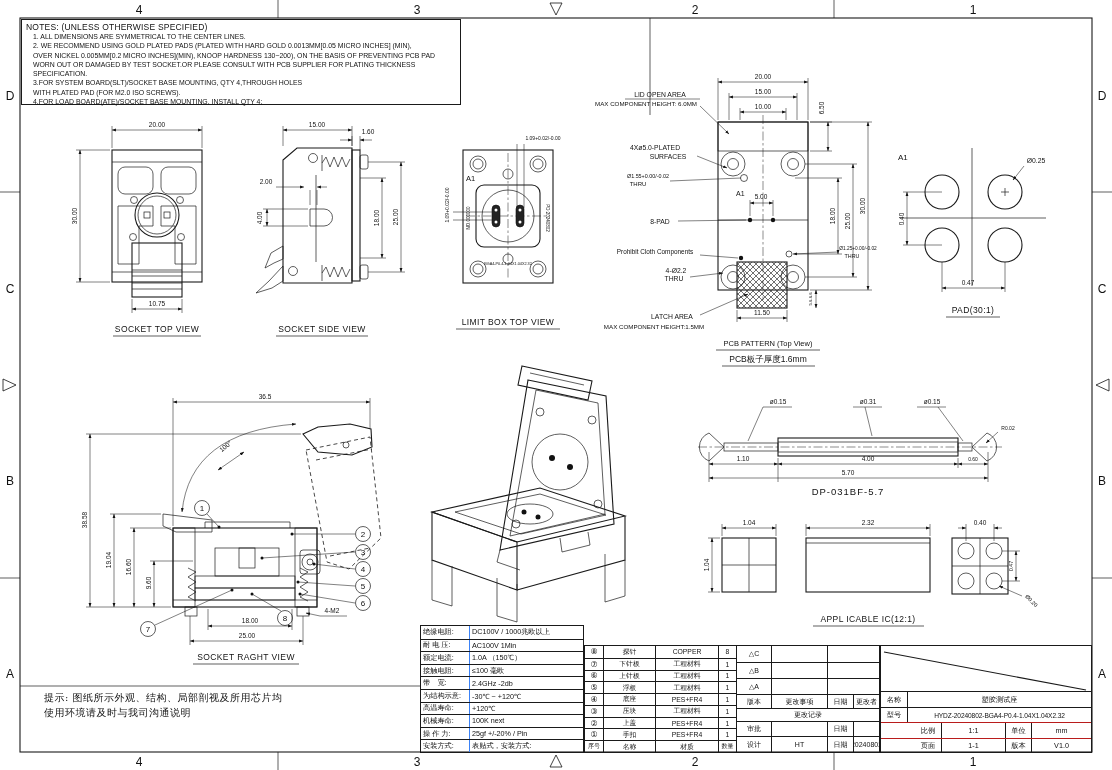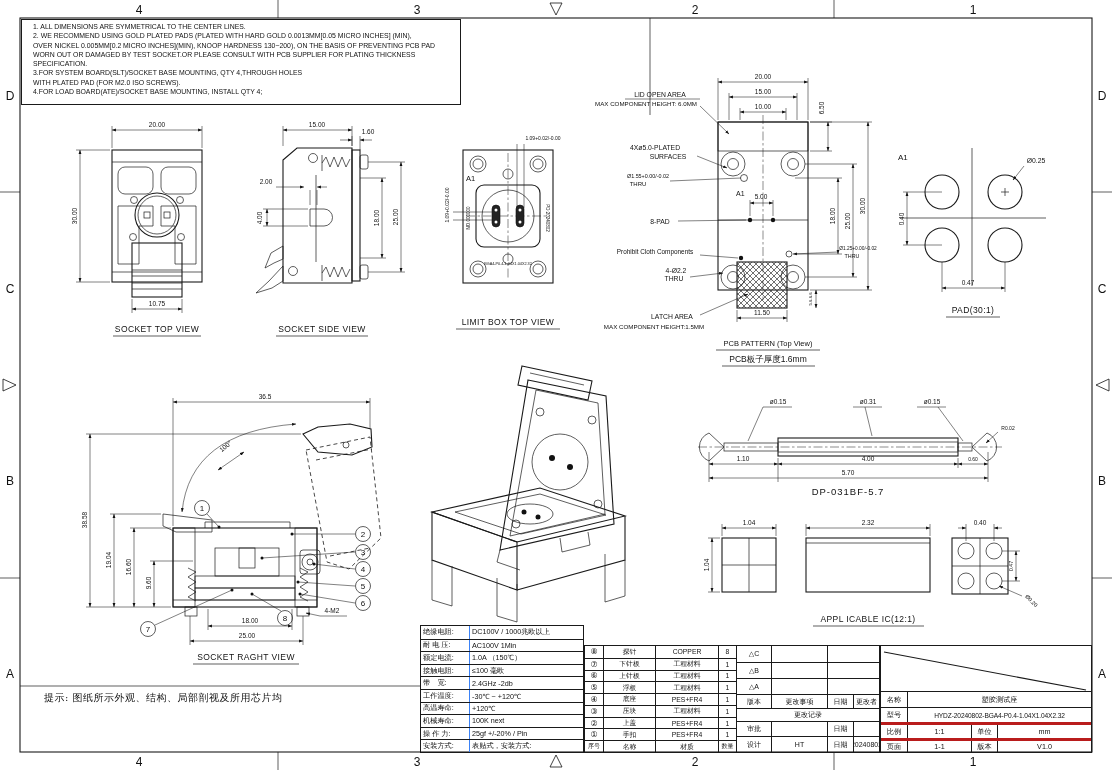--- a/index.html
+++ b/index.html
@@ -37,21 +37,21 @@
   .rev{left:736px;top:645px;width:144px;height:108px;grid-template-rows:16px 16px 16px 14px 13px 15px 1fr;}
   .rrow{display:grid;grid-template-columns:34px 56px 26px 1fr;border-top:1px solid #1a1a1a;}
   .rrow:first-child{border-top:none;}
   .rrow3{display:grid;grid-template-columns:34px 56px 1fr;border-top:1px solid #1a1a1a;}
   .rrow3:first-child{border-top:none;}
   .rev .c{display:flex;align-items:center;justify-content:center;font-size:7px;border-left:1px solid #1a1a1a;overflow:hidden;white-space:nowrap;}
   .rev .c:first-child{border-left:none;}
   .rev .span{display:flex;align-items:center;justify-content:center;font-size:7px;border-top:1px solid #1a1a1a;}
   .tb{left:880px;top:645px;width:212px;height:108px;grid-template-rows:45px 16px 15px 16px 1fr;}
   .trow2{display:grid;grid-template-columns:26px 1fr;border-top:1px solid #1a1a1a;}
-  .trow4{display:grid;grid-template-columns:26px 64px 26px 1fr;border-top:3px solid #b91c1c;}
+  .trow4{display:grid;grid-template-columns:26px 64px 26px 1fr;border-top:1px solid #b91c1c;padding-left:34px;}
   .tb .c{display:flex;align-items:center;justify-content:center;font-size:7.2px;border-left:1px solid #1a1a1a;overflow:hidden;white-space:nowrap;}
   .tb .c:first-child{border-left:none;}
   .tb .model{font-size:6.6px;letter-spacing:-.1px;}
   .diag{position:relative;}
 </style>
 </head>
 <body>
 
 <div class="sheet">
 
@@ -533,32 +533,34 @@
     <line x1="813" y1="626" x2="924" y2="626" class="l2"></line>
   </g>
 
   <g>
     <line x1="884" y1="652" x2="1086" y2="690" class="ln"></line>
   </g>
 </svg>
 
 
 <div class="ov notes">
+  <div class="nt">NOTES: (UNLESS OTHERWISE SPECIFIED)</div>
   <div class="nl">1. ALL DIMENSIONS ARE SYMMETRICAL TO THE CENTER LINES.</div>
   <div class="nl">2. WE RECOMMEND USING GOLD PLATED PADS (PLATED WITH HARD GOLD 0.0013MM[0.05 MICRO INCHES] (MIN),</div>
   <div class="nl">OVER NICKEL 0.005MM[0.2 MICRO INCHES](MIN), KNOOP HARDNESS 130~200), ON THE BASIS OF PREVENTING PCB PAD</div>
   <div class="nl">WORN OUT OR DAMAGED BY TEST SOCKET.OR PLEASE CONSULT WITH PCB SUPPLIER FOR PLATING THICKNESS SPECIFICATION.</div>
   <div class="nl">3.FOR SYSTEM BOARD(SLT)/SOCKET BASE MOUNTING, QTY 4,THROUGH HOLES</div>
   <div class="nl">WITH PLATED PAD (FOR M2.0 ISO SCREWS).</div>
   <div class="nl">4.FOR LOAD BOARD(ATE)/SOCKET BASE MOUNTING, INSTALL QTY 4;</div>
 </div>
 
 
 <div class="ov hint">
   <div>提示: 图纸所示外观、结构、局部剖视及所用芯片均</div>
+  <div>使用环境请及时与我司沟通说明</div>
 </div>
 
 
 <div class="ov grid spec">
   <div class="srow">
         <div class="c">绝缘电阻:</div>
         <div class="c v">DC100V / 1000兆欧以上</div>
       </div>
   <div class="srow">
         <div class="c">耐 电 压:</div>
@@ -570,21 +572,21 @@
       </div>
   <div class="srow">
         <div class="c">接触电阻:</div>
         <div class="c v">≤100 毫欧</div>
       </div>
   <div class="srow">
         <div class="c">带　宽:</div>
         <div class="c v">2.4GHz  -2db</div>
       </div>
   <div class="srow">
-        <div class="c">工作温度:</div>
+        <div class="c">为结构示意:</div>
         <div class="c v">-30℃ ~ +120℃</div>
       </div>
   <div class="srow">
         <div class="c">高温寿命:</div>
         <div class="c v">+120℃</div>
       </div>
   <div class="srow">
         <div class="c">机械寿命:</div>
         <div class="c v">100K next</div>
       </div>

